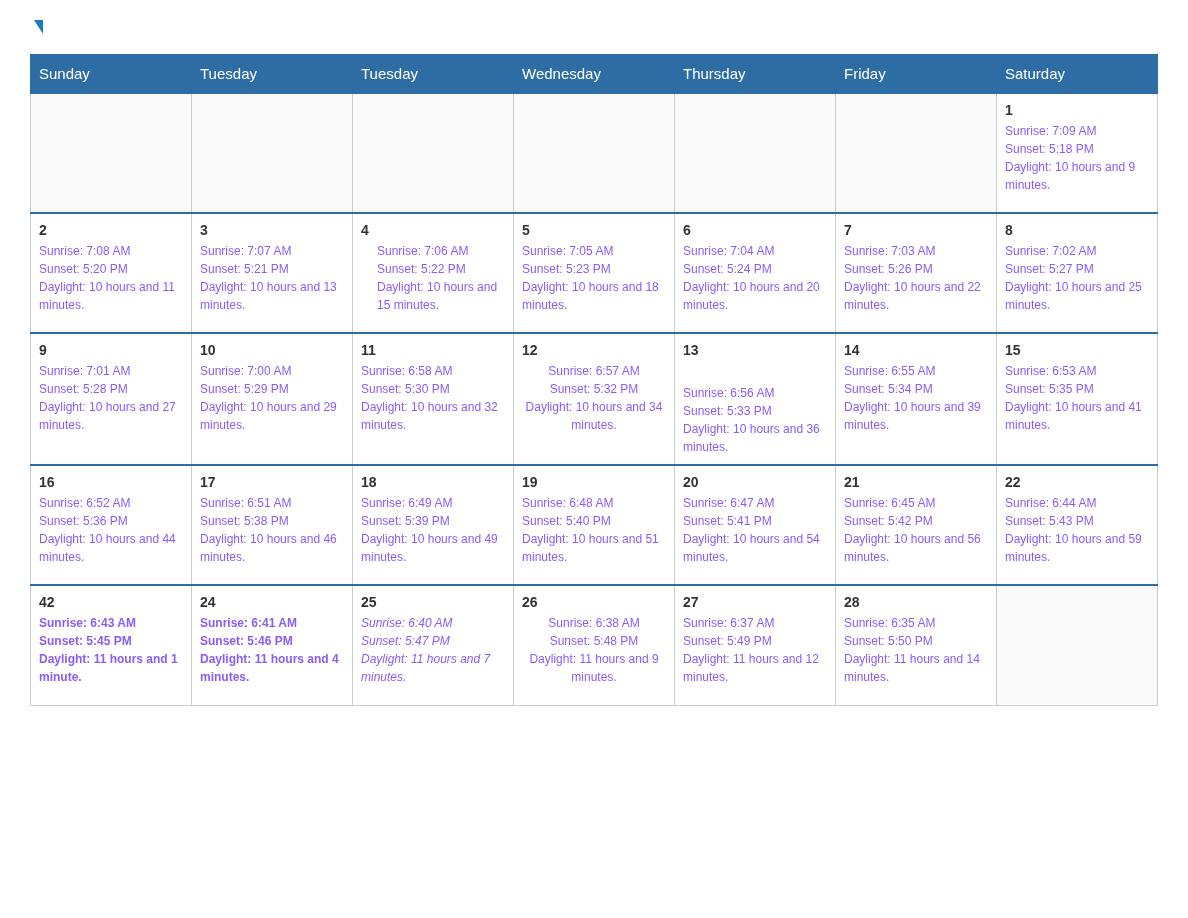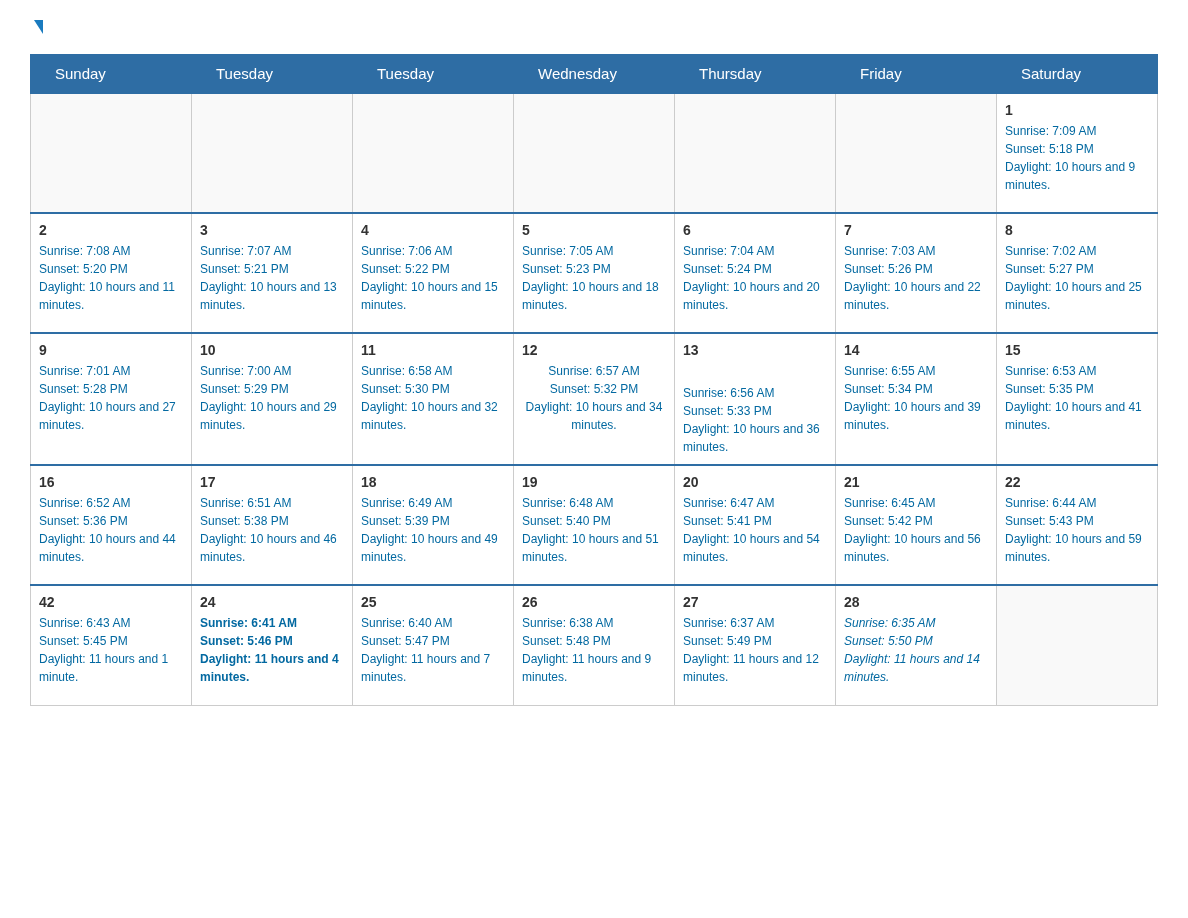--- a/index.html
+++ b/index.html
@@ -39,21 +39,21 @@
       color: #444;
     }
     .calendar {
       width: 100%;
       border-collapse: collapse;
       table-layout: fixed;
     }
     .calendar thead th {
       background-color: #2e6da4;
       color: #fff;
-      padding: 10px 24px;
+      padding: 10px 8px;
       text-align: left;
       font-size: 15px;
       font-weight: normal;
       border: 1px solid #2e6da4;
     }
     .calendar tbody td {
       vertical-align: top;
       padding: 8px;
       border: 1px solid #ccc;
       border-top: 2px solid #2e6da4;
@@ -66,21 +66,21 @@
       background: #f9f9f9;
     }
     .day-number {
       font-size: 14px;
       font-weight: bold;
       color: #333;
       display: block;
       margin-bottom: 4px;
     }
     .day-info {
-      color: #0369a1;
+      color: #8b5cf6;
       font-size: 12px;
       line-height: 1.5;
     }
     .logo-container {
       display: flex;
       flex-direction: column;
     }
     .logo-row1 {
       display: flex;
       align-items: center;
@@ -150,21 +150,21 @@
 Daylight: 10 hours and 11 minutes.</div>
         </td>
         <td>
           <span class="day-number">3</span>
           <div class="day-info" style="white-space: pre-line;">Sunrise: 7:07 AM
 Sunset: 5:21 PM
 Daylight: 10 hours and 13 minutes.</div>
         </td>
         <td>
           <span class="day-number">4</span>
-          <div class="day-info" style="white-space: pre-line;">Sunrise: 7:06 AM
+          <div class="day-info" style="white-space: pre-line; margin-left: 16px;">Sunrise: 7:06 AM
 Sunset: 5:22 PM
 Daylight: 10 hours and 15 minutes.</div>
         </td>
         <td>
           <span class="day-number">5</span>
           <div class="day-info" style="white-space: pre-line;">Sunrise: 7:05 AM
 Sunset: 5:23 PM
 Daylight: 10 hours and 18 minutes.</div>
         </td>
         <td>
@@ -270,50 +270,50 @@
         <td>
           <span class="day-number">22</span>
           <div class="day-info" style="white-space: pre-line;">Sunrise: 6:44 AM
 Sunset: 5:43 PM
 Daylight: 10 hours and 59 minutes.</div>
         </td>
       </tr>
       <tr>
         <td>
           <span class="day-number">42</span>
-          <div class="day-info" style="white-space: pre-line;">Sunrise: 6:43 AM
+          <div class="day-info" style="white-space: pre-line; font-weight: bold;">Sunrise: 6:43 AM
 Sunset: 5:45 PM
 Daylight: 11 hours and 1 minute.</div>
         </td>
         <td>
           <span class="day-number">24</span>
           <div class="day-info" style="white-space: pre-line; font-weight: bold;">Sunrise: 6:41 AM
 Sunset: 5:46 PM
 Daylight: 11 hours and 4 minutes.</div>
         </td>
         <td>
           <span class="day-number">25</span>
-          <div class="day-info" style="white-space: pre-line;">Sunrise: 6:40 AM
+          <div class="day-info" style="white-space: pre-line; font-style: italic;">Sunrise: 6:40 AM
 Sunset: 5:47 PM
 Daylight: 11 hours and 7 minutes.</div>
         </td>
         <td>
           <span class="day-number">26</span>
-          <div class="day-info" style="white-space: pre-line;">Sunrise: 6:38 AM
+          <div class="day-info" style="white-space: pre-line; text-align: center;">Sunrise: 6:38 AM
 Sunset: 5:48 PM
 Daylight: 11 hours and 9 minutes.</div>
         </td>
         <td>
           <span class="day-number">27</span>
           <div class="day-info" style="white-space: pre-line;">Sunrise: 6:37 AM
 Sunset: 5:49 PM
 Daylight: 11 hours and 12 minutes.</div>
         </td>
         <td>
           <span class="day-number">28</span>
-          <div class="day-info" style="white-space: pre-line; font-style: italic;">Sunrise: 6:35 AM
+          <div class="day-info" style="white-space: pre-line;">Sunrise: 6:35 AM
 Sunset: 5:50 PM
 Daylight: 11 hours and 14 minutes.</div>
         </td>
         <td class="empty"></td>
       </tr>
     </tbody>
 </table>
 
 </body></html>

